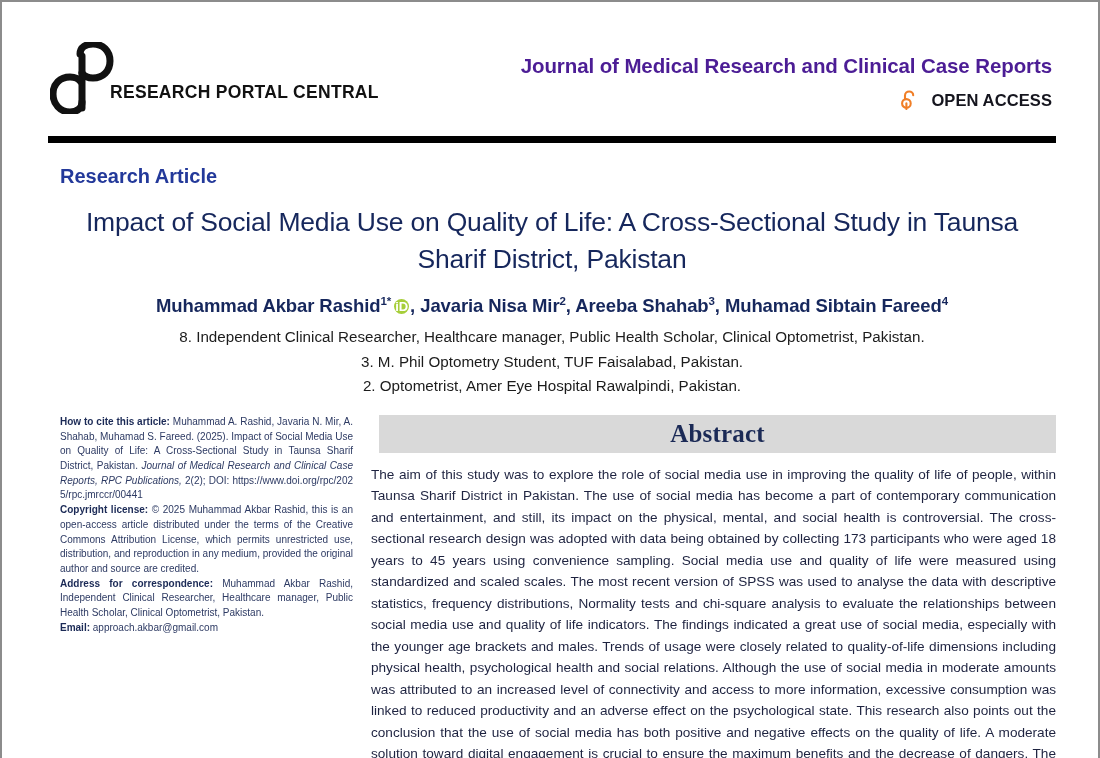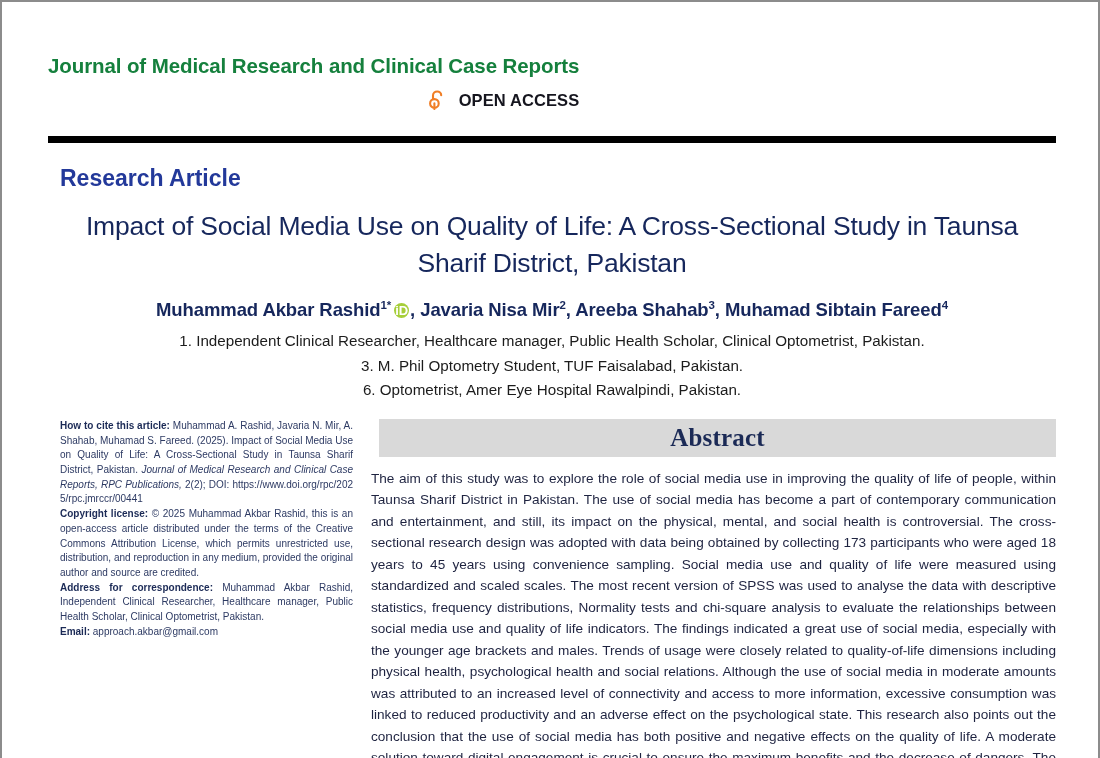--- a/index.html
+++ b/index.html
@@ -65,21 +65,21 @@
   }
 
   .journal-block {
     text-align: right;
     padding-right: 4px;
     padding-top: 12px;
   }
   .journal-title {
     font-size: 20.5px;
     font-weight: bold;
-    color: #15803d;
+    color: #4c1d95;
     letter-spacing: -0.1px;
     white-space: nowrap;
   }
   .oa-row {
     margin-top: 12px;
     display: flex;
     align-items: center;
     justify-content: flex-end;
     gap: 15px;
   }
@@ -94,21 +94,21 @@
   .rule-thick {
     height: 7px;
     background: #000000;
     margin-top: 6px;
     width: 1008px;
   }
 
   
   .article-type {
     margin-top: 22px;
-    font-size: 23px;
+    font-size: 20px;
     font-weight: bold;
     color: #23399a;
     padding-left: 12px;
   }
 
   .article-title {
     margin-top: 16px;
     font-size: 26.5px;
     line-height: 1.38;
     font-weight: normal;
@@ -211,20 +211,28 @@
     text-align: justify;
   }
 </style>
 </head>
 <body>
 
 <div class="page">
   <div class="content">
 
     <div class="masthead">
+      <div class="brand">
+        <svg class="brand-logo" viewBox="0 0 66 72" aria-hidden="true">
+          <path d="M30 12 C30 5, 36 2, 43 2 C53 2, 60 9, 60 19 C60 29, 53 36, 43 36 C38 36, 34 34, 32 31" fill="none" stroke="#111111" stroke-width="7" stroke-linecap="round"></path>
+          <path d="M32 14 L32 66" fill="none" stroke="#111111" stroke-width="7" stroke-linecap="round"></path>
+          <path d="M32 60 C32 66, 27 70, 20 70 C10 70, 3 62, 3 52 C3 42, 10 35, 20 35 C25 35, 29 37, 31 40" fill="none" stroke="#111111" stroke-width="7" stroke-linecap="round"></path>
+        </svg>
+        <div class="brand-name">RESEARCH PORTAL CENTRAL</div>
+      </div>
 
       <div class="journal-block">
         <div class="journal-title">Journal of Medical Research and Clinical Case Reports</div>
         <div class="oa-row">
           <svg class="oa-icon" viewBox="0 0 15 20" aria-hidden="true">
             <path d="M4 9 L4 5.5 C4 3, 6 1.5, 8.2 1.5 C10.4 1.5, 12.2 3, 12.2 5.2" fill="none" stroke="#f07e26" stroke-width="2.1" stroke-linecap="round"></path>
             <circle cx="5.4" cy="13.4" r="4.3" fill="none" stroke="#f07e26" stroke-width="2.1"></circle>
             <path d="M5.4 13.4 L5.4 19" stroke="#f07e26" stroke-width="2.1" stroke-linecap="round"></path>
           </svg>
           <span class="oa-text">OPEN ACCESS</span>
@@ -234,23 +242,23 @@
 
     <div class="rule-thick"></div>
 
     <div class="article-type">Research Article</div>
 
     <h1 class="article-title">Impact of Social Media Use on Quality of Life: A Cross-Sectional Study in Taunsa Sharif District, Pakistan</h1>
 
     <div class="authors">Muhammad Akbar Rashid<sup>1*</sup><span class="orcid">iD</span>, Javaria Nisa Mir<sup>2</sup>, Areeba Shahab<sup>3</sup>, Muhamad Sibtain Fareed<sup>4</sup></div>
 
     <ul class="affiliations">
-        <li>1. Independent Clinical Researcher, Healthcare manager, Public Health Scholar, Clinical Optometrist, Pakistan.</li>
+        <li>8. Independent Clinical Researcher, Healthcare manager, Public Health Scholar, Clinical Optometrist, Pakistan.</li>
         <li>3. M. Phil Optometry Student, TUF Faisalabad, Pakistan.</li>
-        <li>6.  Optometrist, Amer Eye Hospital Rawalpindi, Pakistan.</li>
+        <li>2.  Optometrist, Amer Eye Hospital Rawalpindi, Pakistan.</li>
       </ul>
 
     <div class="body-cols">
 
       <div class="col-left">
         <p class="meta-p">
           <b>How to cite this article:</b><span> Muhammad A. Rashid, Javaria N. Mir, A. Shahab, Muhamad S. Fareed. (2025). Impact of Social Media Use on Quality of Life: A Cross-Sectional Study in Taunsa Sharif District, Pakistan. </span><i>Journal of Medical Research and Clinical Case Reports, RPC Publications,</i><span> 2(2); DOI: </span><span class="meta-link">https://www.doi.org/rpc/2025/rpc.jmrccr/00441</span>
         </p>
         <p class="meta-p">
           <b>Copyright license:</b><span> © 2025 Muhammad Akbar Rashid, this is an open-access article distributed under the terms of the Creative Commons Attribution License, which permits unrestricted use, distribution, and reproduction in any medium, provided the original author and source are credited.</span>

